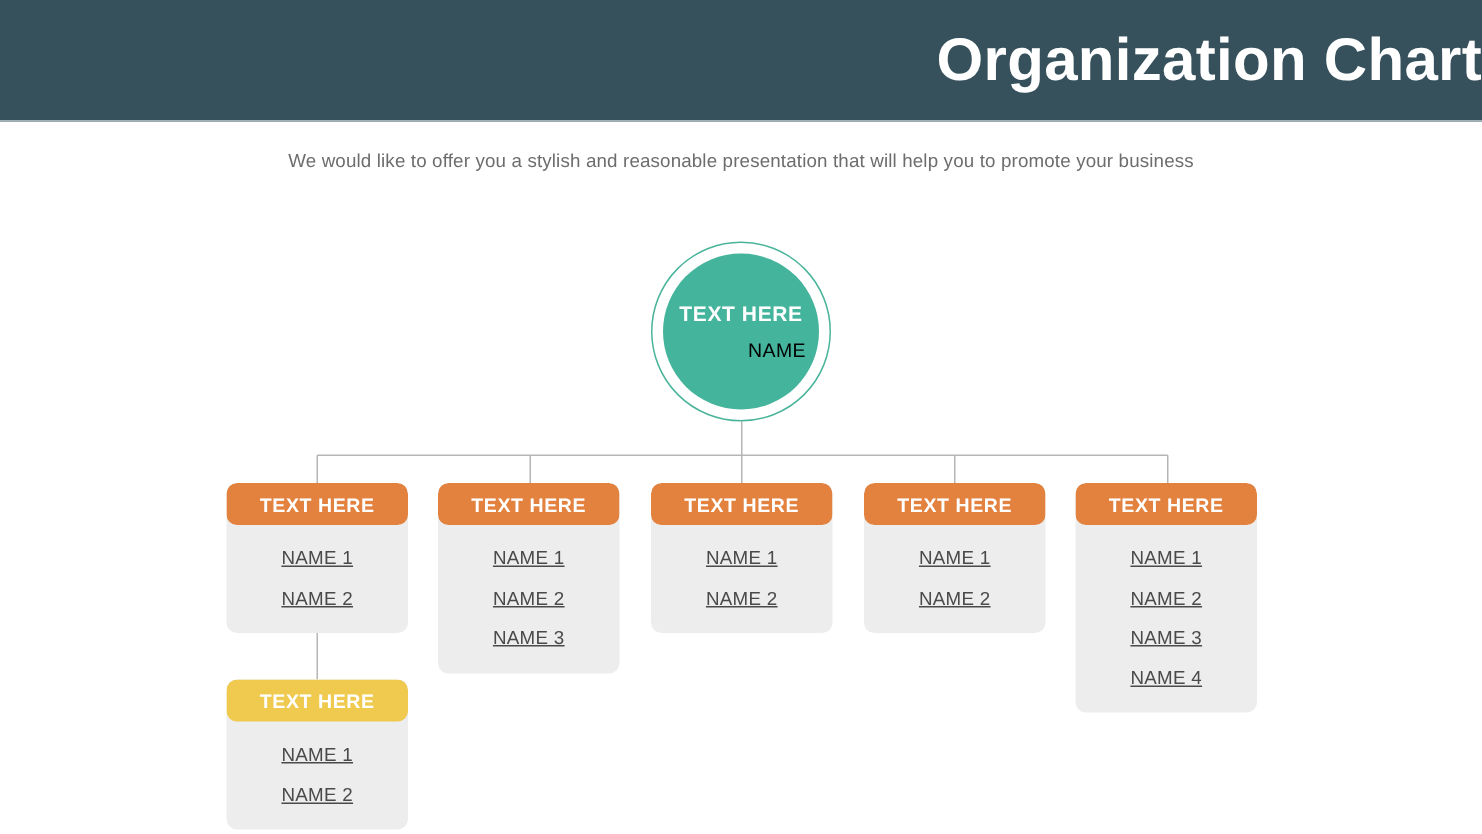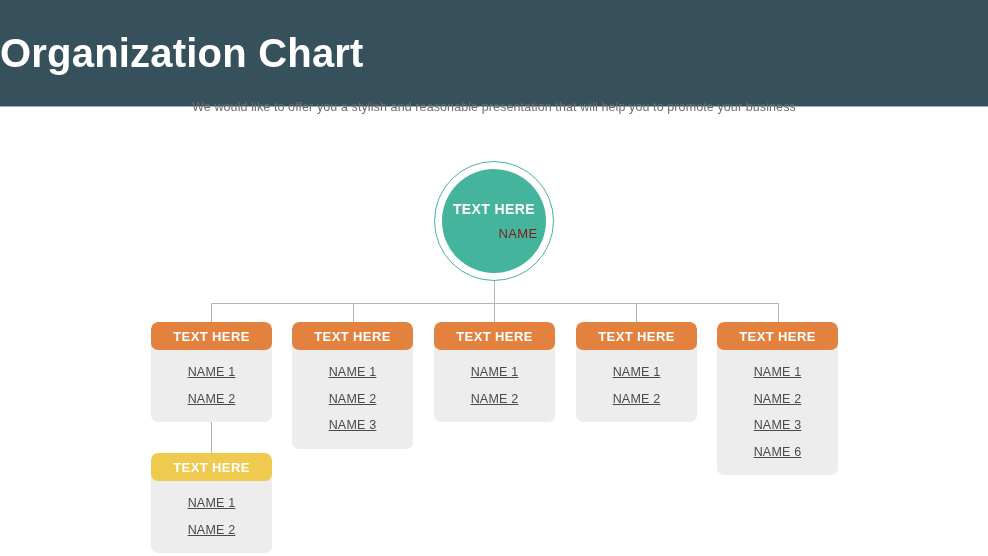--- a/index.html
+++ b/index.html
@@ -14,27 +14,27 @@
     overflow: hidden;
     position: relative;
   }
 
   
   #title-bar {
     position: absolute;
     left: 0;
     top: 0;
     width: 988px;
-    height: 107px;
+    height: 81px;
     background: #36505C;
     box-sizing: border-box;
     border-bottom: 1px solid #9fb0b8;
     display: flex;
     align-items: center;
-    justify-content: flex-start;
+    justify-content: flex-end;
   }
   #page-title {
     color: #ffffff;
     font-size: 40px;
     font-weight: bold;
     letter-spacing: 0.2px;
     line-height: 1;
     white-space: nowrap;
   }
 
@@ -94,21 +94,21 @@
     justify-content: center;
   }
   #root-node-inner .rt {
     color: #ffffff;
     font-size: 14px;
     font-weight: bold;
     letter-spacing: 0.4px;
     line-height: 1;
   }
   #root-node-inner .rn {
-    color: #7f1d1d;
+    color: #000000;
     font-size: 13px;
     font-weight: normal;
     letter-spacing: 0.3px;
     line-height: 1;
     margin-top: 11px;
     padding-left: 48px;
   }
 
   
   .card {
@@ -214,21 +214,21 @@
       <div class="name">NAME 2</div>
     </div>
   </div>
 
   <div class="card" style="left:717px; top:322px; width:121px;">
     <div class="card-header orange">TEXT HERE</div>
     <div class="card-body">
       <div class="name">NAME 1</div>
       <div class="name">NAME 2</div>
       <div class="name">NAME 3</div>
-      <div class="name">NAME 6</div>
+      <div class="name">NAME 4</div>
     </div>
   </div>
 
   <div class="card" style="left:151px; top:453px; width:121px;">
     <div class="card-header yellow">TEXT HERE</div>
     <div class="card-body">
       <div class="name">NAME 1</div>
       <div class="name">NAME 2</div>
     </div>
   </div>

